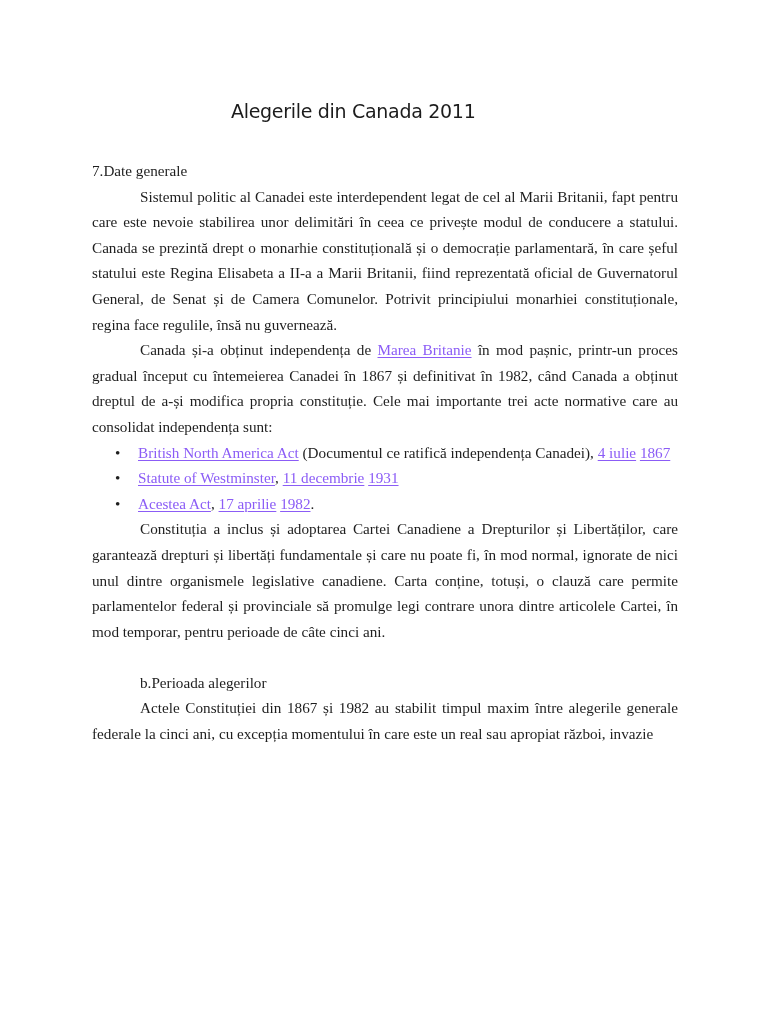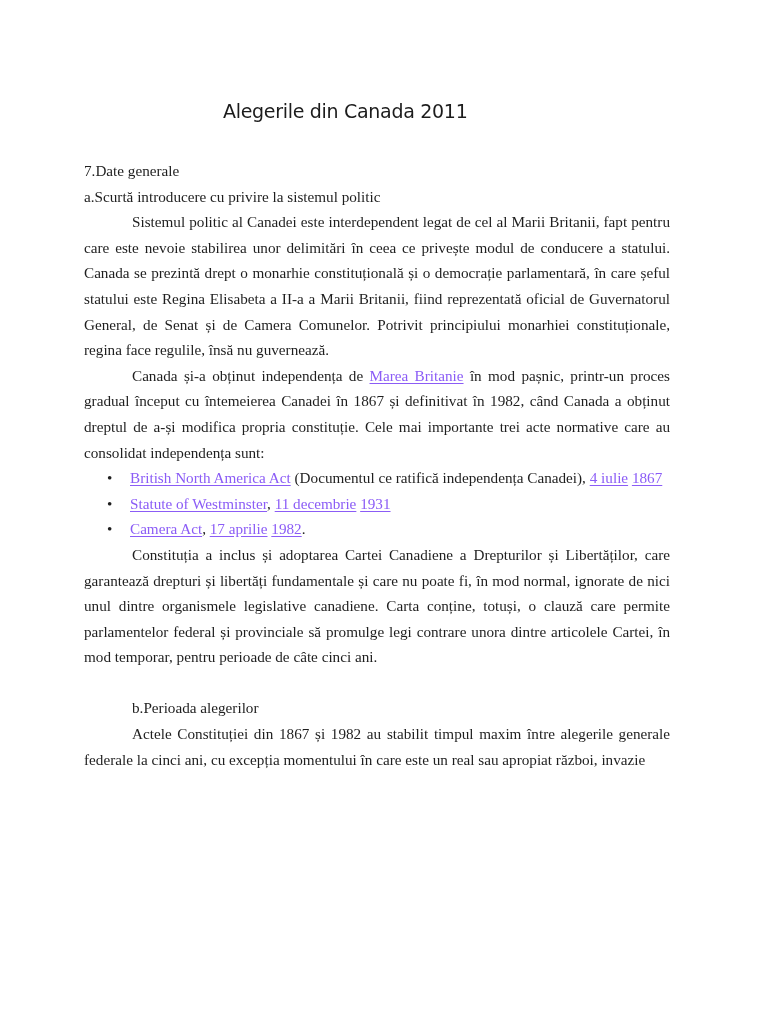--- a/index.html
+++ b/index.html
@@ -9,21 +9,21 @@
   }
   body {
     width: 768px;
     height: 1024px;
     overflow: hidden;
     position: relative;
     color: #1a1a1a;
   }
   .page {
     position: absolute;
-    left: 84px;
+    left: 92px;
     top: 0;
     width: 586px;
     height: 1024px;
   }
   .doc-title {
     position: absolute;
     left: 139px;
     top: 100px;
     font-family: "DejaVu Sans", sans-serif;
     font-size: 19px;
@@ -82,39 +82,38 @@
 </head>
 <body>
 
 <div class="page">
 
   <h1 class="doc-title">Alegerile din Canada 2011</h1>
 
   <div class="body-text">
 
     <p class="subhead">7.Date generale</p>
-    <p class="subhead">a.Scurtă introducere cu privire la sistemul politic</p>
 
     <p class="para">Sistemul politic al Canadei este interdependent legat de cel al Marii Britanii, fapt pentru care este nevoie stabilirea unor delimitări în ceea ce privește modul de conducere a statului. Canada se prezintă drept o monarhie constituțională și o democrație parlamentară, în care șeful statului este Regina Elisabeta a II-a a Marii Britanii, fiind reprezentată oficial de Guvernatorul General, de Senat și de Camera Comunelor. Potrivit principiului monarhiei constituționale, regina face regulile, însă nu guvernează.</p>
 
 
     <p class="para"><span>Canada și-a obținut independența de </span><a class="doc-link" href="#">Marea Britanie</a><span> în mod pașnic, printr-un proces gradual început cu întemeierea Canadei în 1867 și definitivat în 1982, când Canada a obținut dreptul de a-și modifica propria constituție. Cele mai importante trei acte normative care au consolidat independența sunt:</span></p>
 
     <ul class="bullet-list">
       <li class="bullet-item">
         <span class="bullet-dot">•</span>
         <a class="doc-link" href="#">British North America Act</a><span> (Documentul ce ratifică independența Canadei), </span><a class="doc-link" href="#">4 iulie</a><span> </span><a class="doc-link" href="#">1867</a><span></span>
       </li>
       <li class="bullet-item">
         <span class="bullet-dot">•</span>
         <a class="doc-link" href="#">Statute of Westminster</a><span>, </span><a class="doc-link" href="#">11 decembrie</a><span> </span><a class="doc-link" href="#">1931</a><span></span>
       </li>
       <li class="bullet-item">
         <span class="bullet-dot">•</span>
-        <a class="doc-link" href="#">Camera Act</a><span>, </span><a class="doc-link" href="#">17 aprilie</a><span> </span><a class="doc-link" href="#">1982</a><span>.</span>
+        <a class="doc-link" href="#">Acestea Act</a><span>, </span><a class="doc-link" href="#">17 aprilie</a><span> </span><a class="doc-link" href="#">1982</a><span>.</span>
       </li>
     </ul>
 
 
     <p class="para">Constituția a inclus și adoptarea Cartei Canadiene a Drepturilor și Libertăților, care garantează drepturi și libertăți fundamentale și care nu poate fi, în mod normal, ignorate de nici unul dintre organismele legislative canadiene. Carta conține, totuși, o clauză care permite parlamentelor federal și provinciale să promulge legi contrare unora dintre articolele Cartei, în mod temporar, pentru perioade de câte cinci ani.</p>
 
     <div class="spacer"></div>
 
     <p class="subhead indented">b.Perioada alegerilor</p>
 

